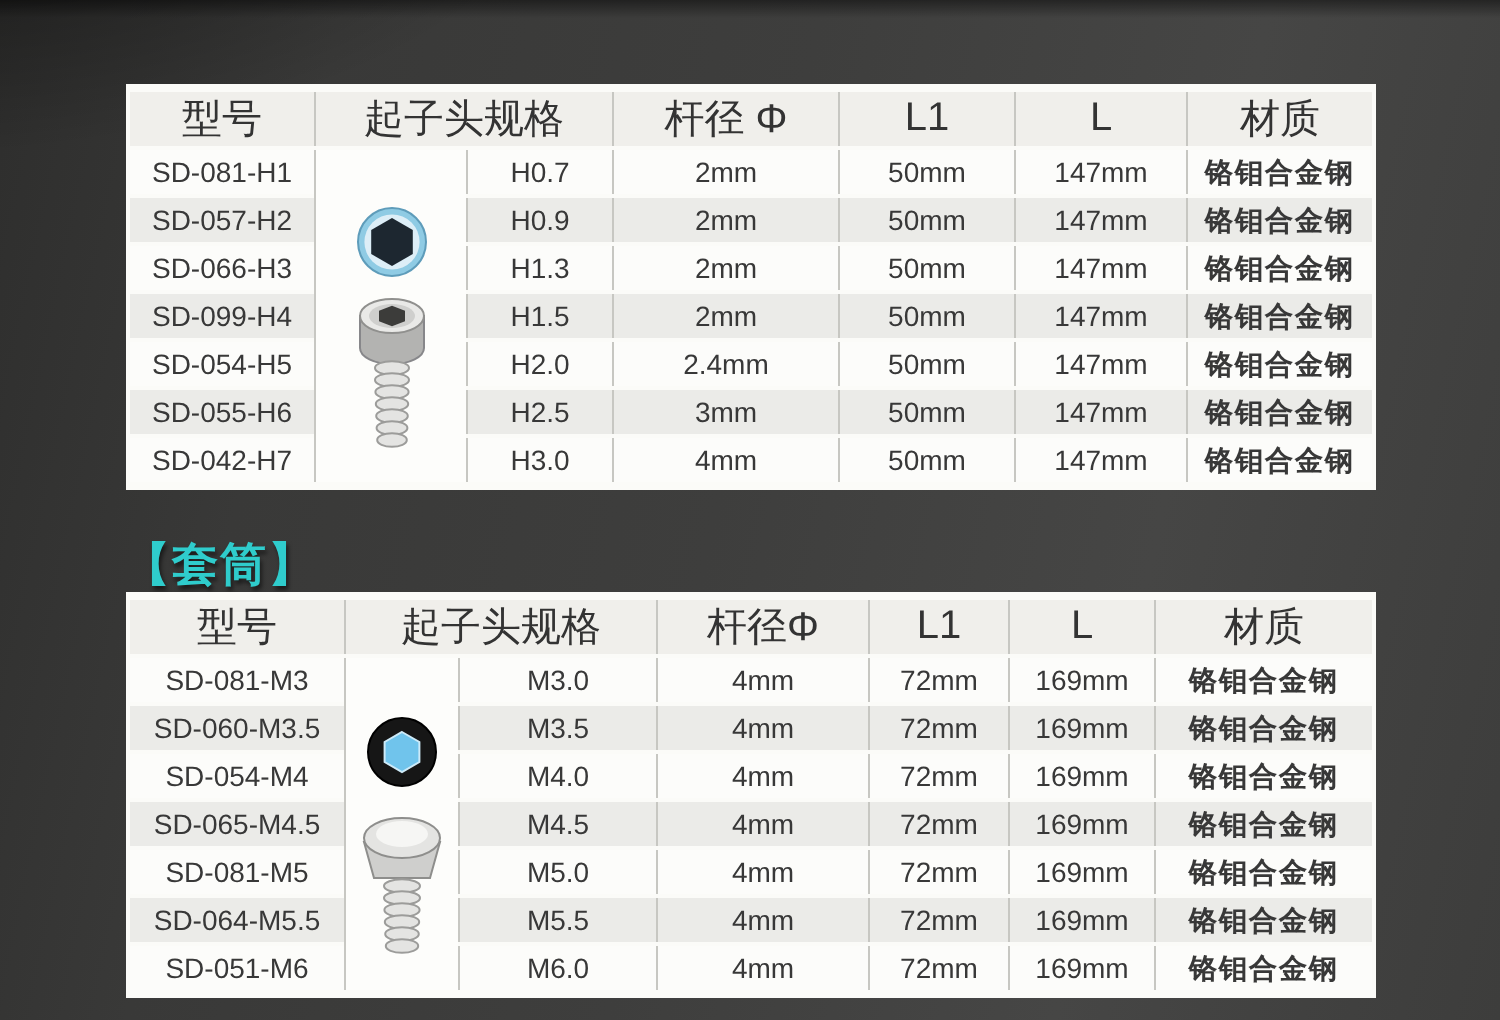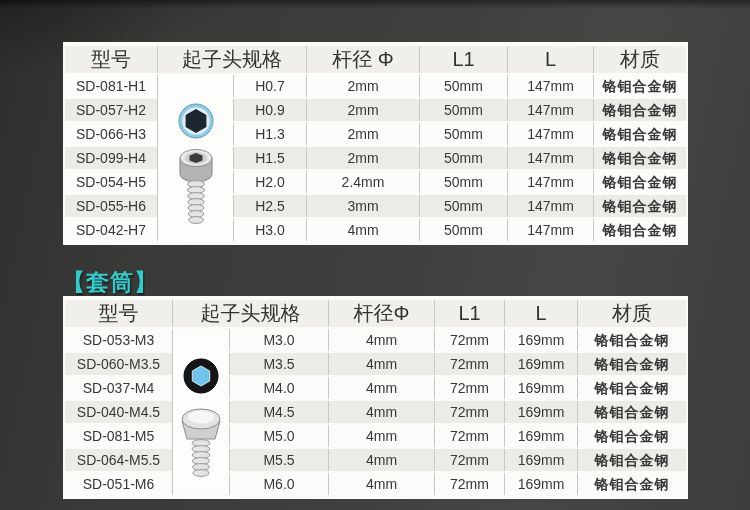--- a/index.html
+++ b/index.html
@@ -173,21 +173,21 @@
         <th>型号</th>
         <th colspan="2">起子头规格</th>
         <th>杆径Φ</th>
         <th>L1</th>
         <th>L</th>
         <th>材质</th>
       </tr>
     </thead>
     <tbody>
       <tr>
-        <td>SD-053-M3</td>
+        <td>SD-081-M3</td>
         <td class="imgcell" rowspan="7">
           <div class="icon-stack">
             <svg width="36" height="36" viewBox="0 0 36 36">
               <circle cx="18" cy="18" r="17" fill="#161616" stroke="#000000" stroke-width="1"></circle>
               <polygon points="18,8 26.7,13 26.7,23 18,28 9.3,23 9.3,13" fill="#70c4ec" stroke="#cdeaf8" stroke-width="1"></polygon>
             </svg>
             <svg width="44" height="82" viewBox="0 0 44 82">
               <polygon points="3,20 41,20 36,38 8,38" fill="#cfcfcd" stroke="#8e8e8c" stroke-width="1"></polygon>
               <ellipse cx="22" cy="18" rx="19" ry="10" fill="#e4e4e2" stroke="#8e8e8c" stroke-width="1"></ellipse>
               <ellipse cx="22" cy="16" rx="13" ry="6.5" fill="#f6f6f4"></ellipse>
@@ -208,29 +208,29 @@
       </tr>
       <tr>
         <td>SD-060-M3.5</td>
         <td>M3.5</td>
         <td>4mm</td>
         <td>72mm</td>
         <td>169mm</td>
         <td class="mat">铬钼合金钢</td>
       </tr>
       <tr>
-        <td>SD-037-M4</td>
+        <td>SD-054-M4</td>
         <td>M4.0</td>
         <td>4mm</td>
         <td>72mm</td>
         <td>169mm</td>
         <td class="mat">铬钼合金钢</td>
       </tr>
       <tr>
-        <td>SD-040-M4.5</td>
+        <td>SD-065-M4.5</td>
         <td>M4.5</td>
         <td>4mm</td>
         <td>72mm</td>
         <td>169mm</td>
         <td class="mat">铬钼合金钢</td>
       </tr>
       <tr>
         <td>SD-081-M5</td>
         <td>M5.0</td>
         <td>4mm</td>

